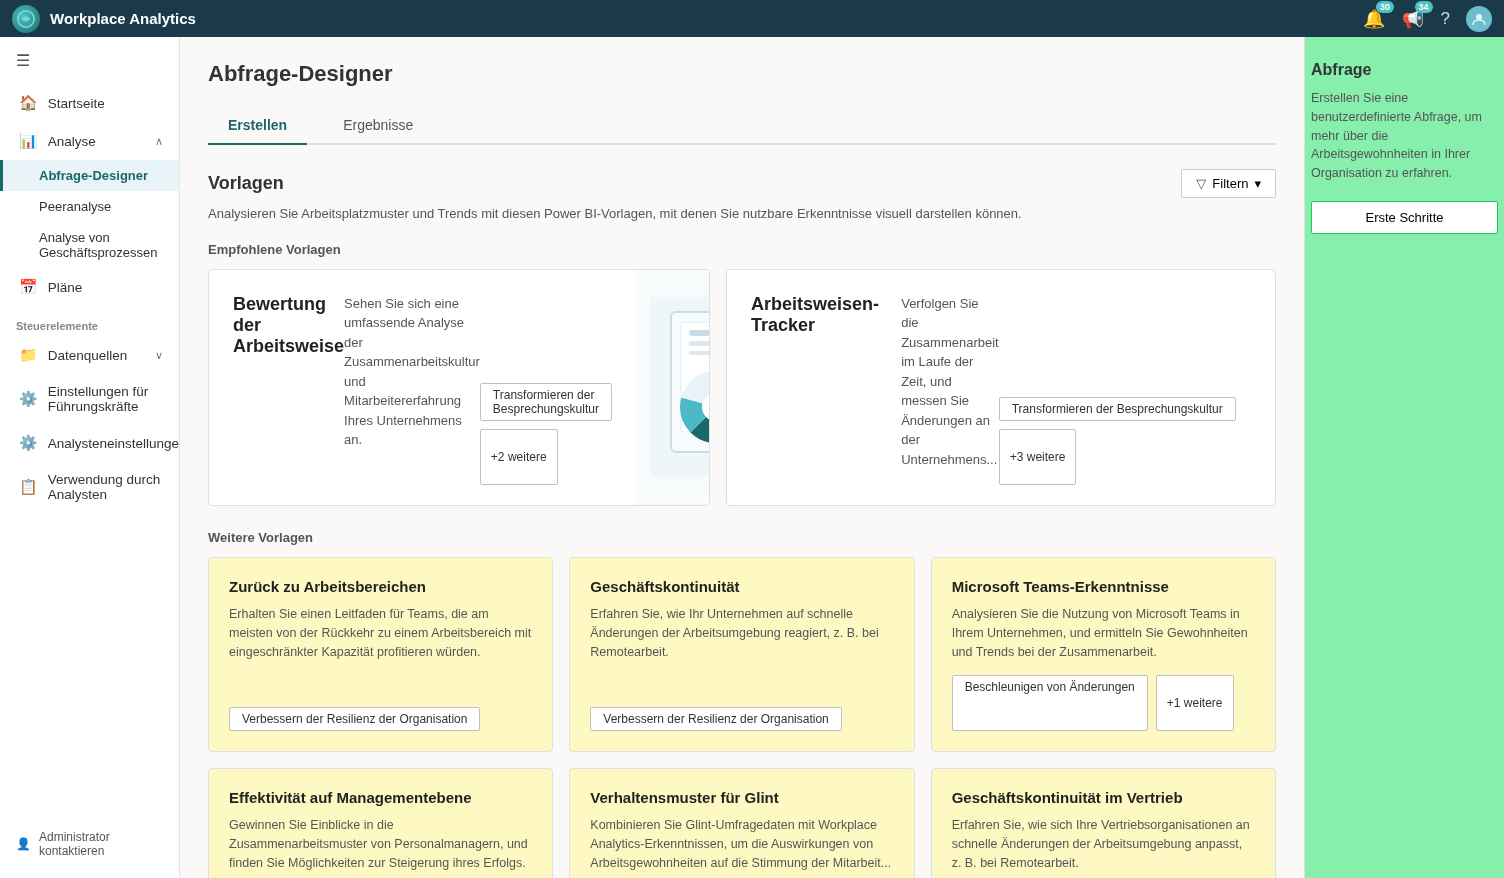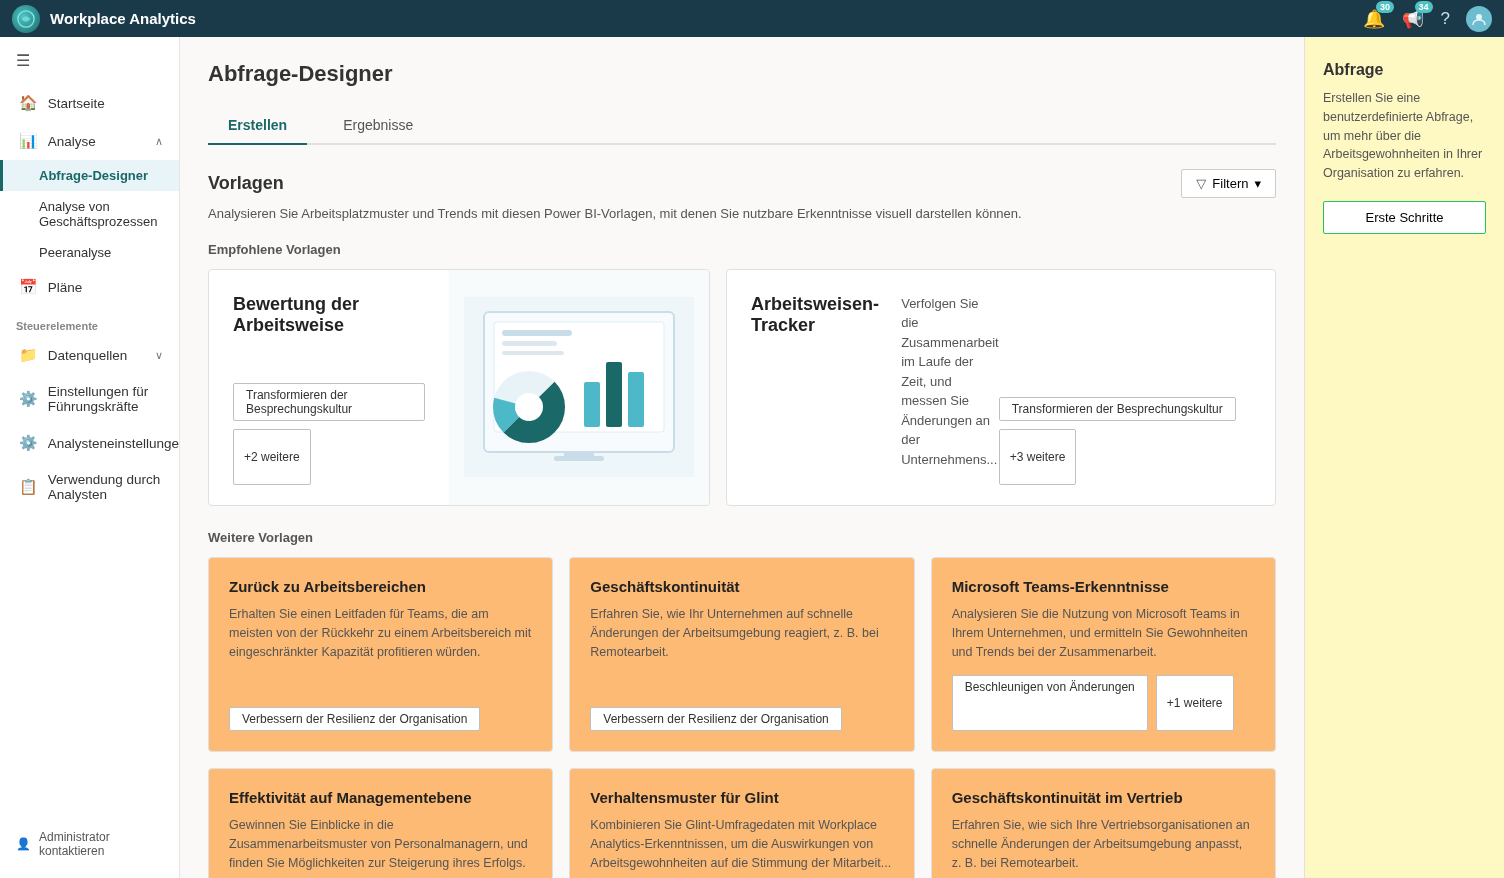--- a/index.html
+++ b/index.html
@@ -74,23 +74,23 @@
     .sidebar-expand { margin-left: auto; font-size: 11px; color: #777; }
     .sidebar-bottom { margin-top: auto; padding: 10px 16px; font-size: 12px; color: #555; cursor: pointer; display: flex; align-items: center; gap: 8px; }
 
     
     .content-area { flex: 1; display: flex; overflow: hidden; }
     .main-content { flex: 1; overflow-y: auto; padding: 24px 28px; background: #faf9f8; }
 
     
     .right-panel {
       width: 200px;
-      background: #fef9c3;
+      background: #86efac;
       border-left: 1px solid #e0e0e0;
-      padding: 24px 18px;
+      padding: 24px 6px;
       flex-shrink: 0;
     }
     .right-panel-title { font-size: 16px; font-weight: 600; margin-bottom: 10px; }
     .right-panel-desc { font-size: 12.5px; color: #555; line-height: 1.5; margin-bottom: 18px; }
     .right-panel-btn {
       width: 100%;
       border: 1px solid #22c55e;
       background: #fff;
       padding: 8px 12px;
       font-size: 13px;
@@ -134,36 +134,36 @@
       background: #fff;
       border: 1px solid #e0e0e0;
       border-radius: 4px;
       padding: 24px 24px 20px 24px;
       position: relative;
       overflow: hidden;
       display: flex;
       min-height: 200px;
     }
     .featured-card-with-image { display: flex; gap: 0; padding: 0; }
-    .featured-card-with-image .card-text-area { padding: 24px 24px 20px 24px; flex: 1; display: flex; flex-direction: column; }
+    .featured-card-with-image .card-text-area { padding: 24px 24px 20px 24px; flex: 1; display: flex; flex-direction: row; }
     .featured-card-with-image .card-image-area { width: 260px; flex-shrink: 0; display: flex; align-items: center; justify-content: center; background: #f8fbfc; overflow: hidden; }
     .card-title { font-size: 18px; font-weight: 700; margin-bottom: 12px; color: #222; }
     .card-desc { font-size: 13px; color: #555; line-height: 1.5; margin-bottom: 16px; flex: 1; }
     .card-tags { display: flex; flex-wrap: wrap; gap: 8px; margin-top: auto; }
     .card-tag {
       border: 1px solid #c0c0c0; background: #fff;
       padding: 4px 12px; font-size: 12px; color: #333;
       border-radius: 2px; cursor: pointer;
     }
     .card-tag-more { border: 1px solid #c0c0c0; background: #fff; padding: 20px 10px; font-size: 12px; color: #333; border-radius: 2px; cursor: pointer; }
 
     
     .cards-grid { display: grid; grid-template-columns: 1fr 1fr 1fr; gap: 16px; margin-bottom: 16px; }
     .regular-card {
-      background: #fdba74;
+      background: #fef9c3;
       border: 1px solid #e0e0e0;
       border-radius: 4px;
       padding: 20px;
       display: flex;
       flex-direction: column;
       min-height: 170px;
     }
     .regular-card-title { font-size: 15px; font-weight: 700; margin-bottom: 10px; color: #222; }
     .regular-card-desc { font-size: 12.5px; color: #555; line-height: 1.5; margin-bottom: 14px; flex: 1; }
 
@@ -217,24 +217,24 @@
     <div class="sidebar-item">
       <span class="sidebar-item-icon">📊</span>
       <span>Analyse</span>
       <span class="sidebar-expand">∧</span>
     </div>
 
     <div class="sidebar-sub-item active">
       <span>Abfrage-Designer</span>
     </div>
     <div class="sidebar-sub-item">
+      <span>Peeranalyse</span>
+    </div>
+    <div class="sidebar-sub-item">
       <span>Analyse von Geschäftsprozessen</span>
-    </div>
-    <div class="sidebar-sub-item">
-      <span>Peeranalyse</span>
     </div>
 
     <div class="sidebar-item">
       <span class="sidebar-item-icon">📅</span>
       <span>Pläne</span>
     </div>
 
     <div class="sidebar-section-label">Steuerelemente</div>
 
     <div class="sidebar-item">
@@ -281,20 +281,21 @@
       </div>
       <div class="section-desc">Analysieren Sie Arbeitsplatzmuster und Trends mit diesen Power BI-Vorlagen, mit denen Sie nutzbare Erkenntnisse visuell darstellen können.</div>
 
       <div class="subsection-label">Empfohlene Vorlagen</div>
 
       <div class="featured-cards">
 
         <div class="featured-card featured-card-with-image" style="padding:0; flex-direction:row;">
           <div class="card-text-area">
             <div class="card-title">Bewertung der Arbeitsweise</div>
+            <div class="card-desc">Sehen Sie sich eine umfassende Analyse der Zusammenarbeitskultur und Mitarbeitererfahrung Ihres Unternehmens an.</div>
             <div class="card-tags">
               <span class="card-tag">Transformieren der Besprechungskultur</span>
               <span class="card-tag-more">+2 weitere</span>
             </div>
           </div>
           <div class="card-image-area">
 
             <svg width="230" height="180" viewBox="0 0 230 180" fill="none" xmlns="http://www.w3.org/2000/svg">
               <rect width="230" height="180" fill="#eef6f9"></rect>
 

